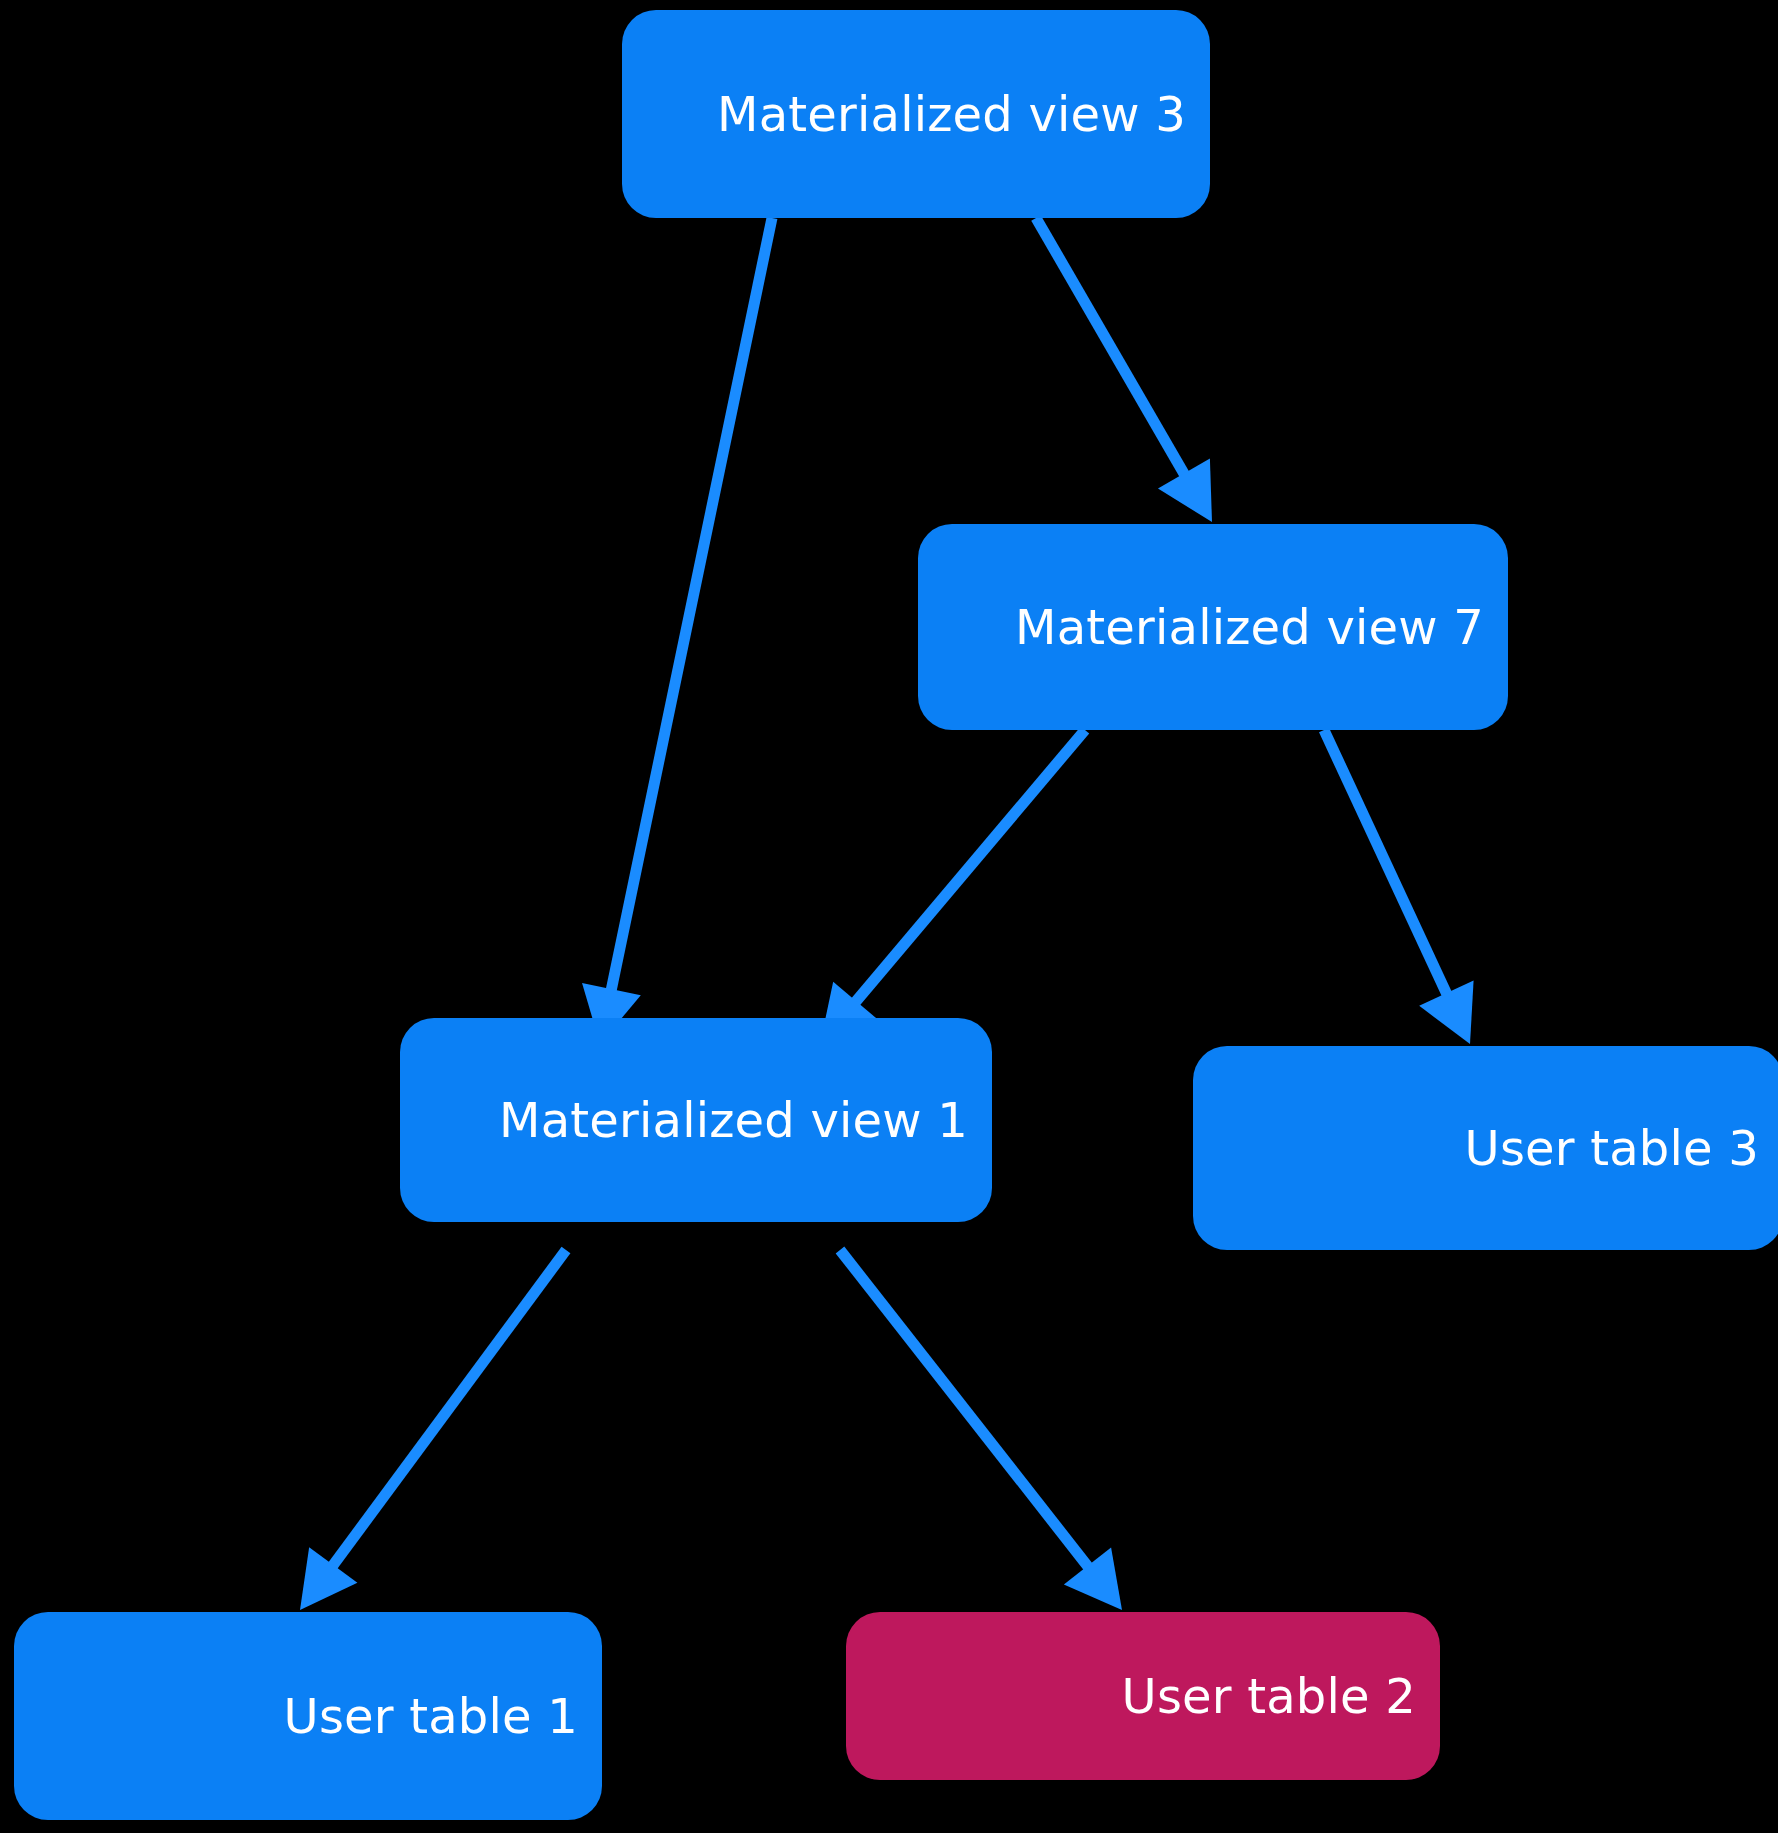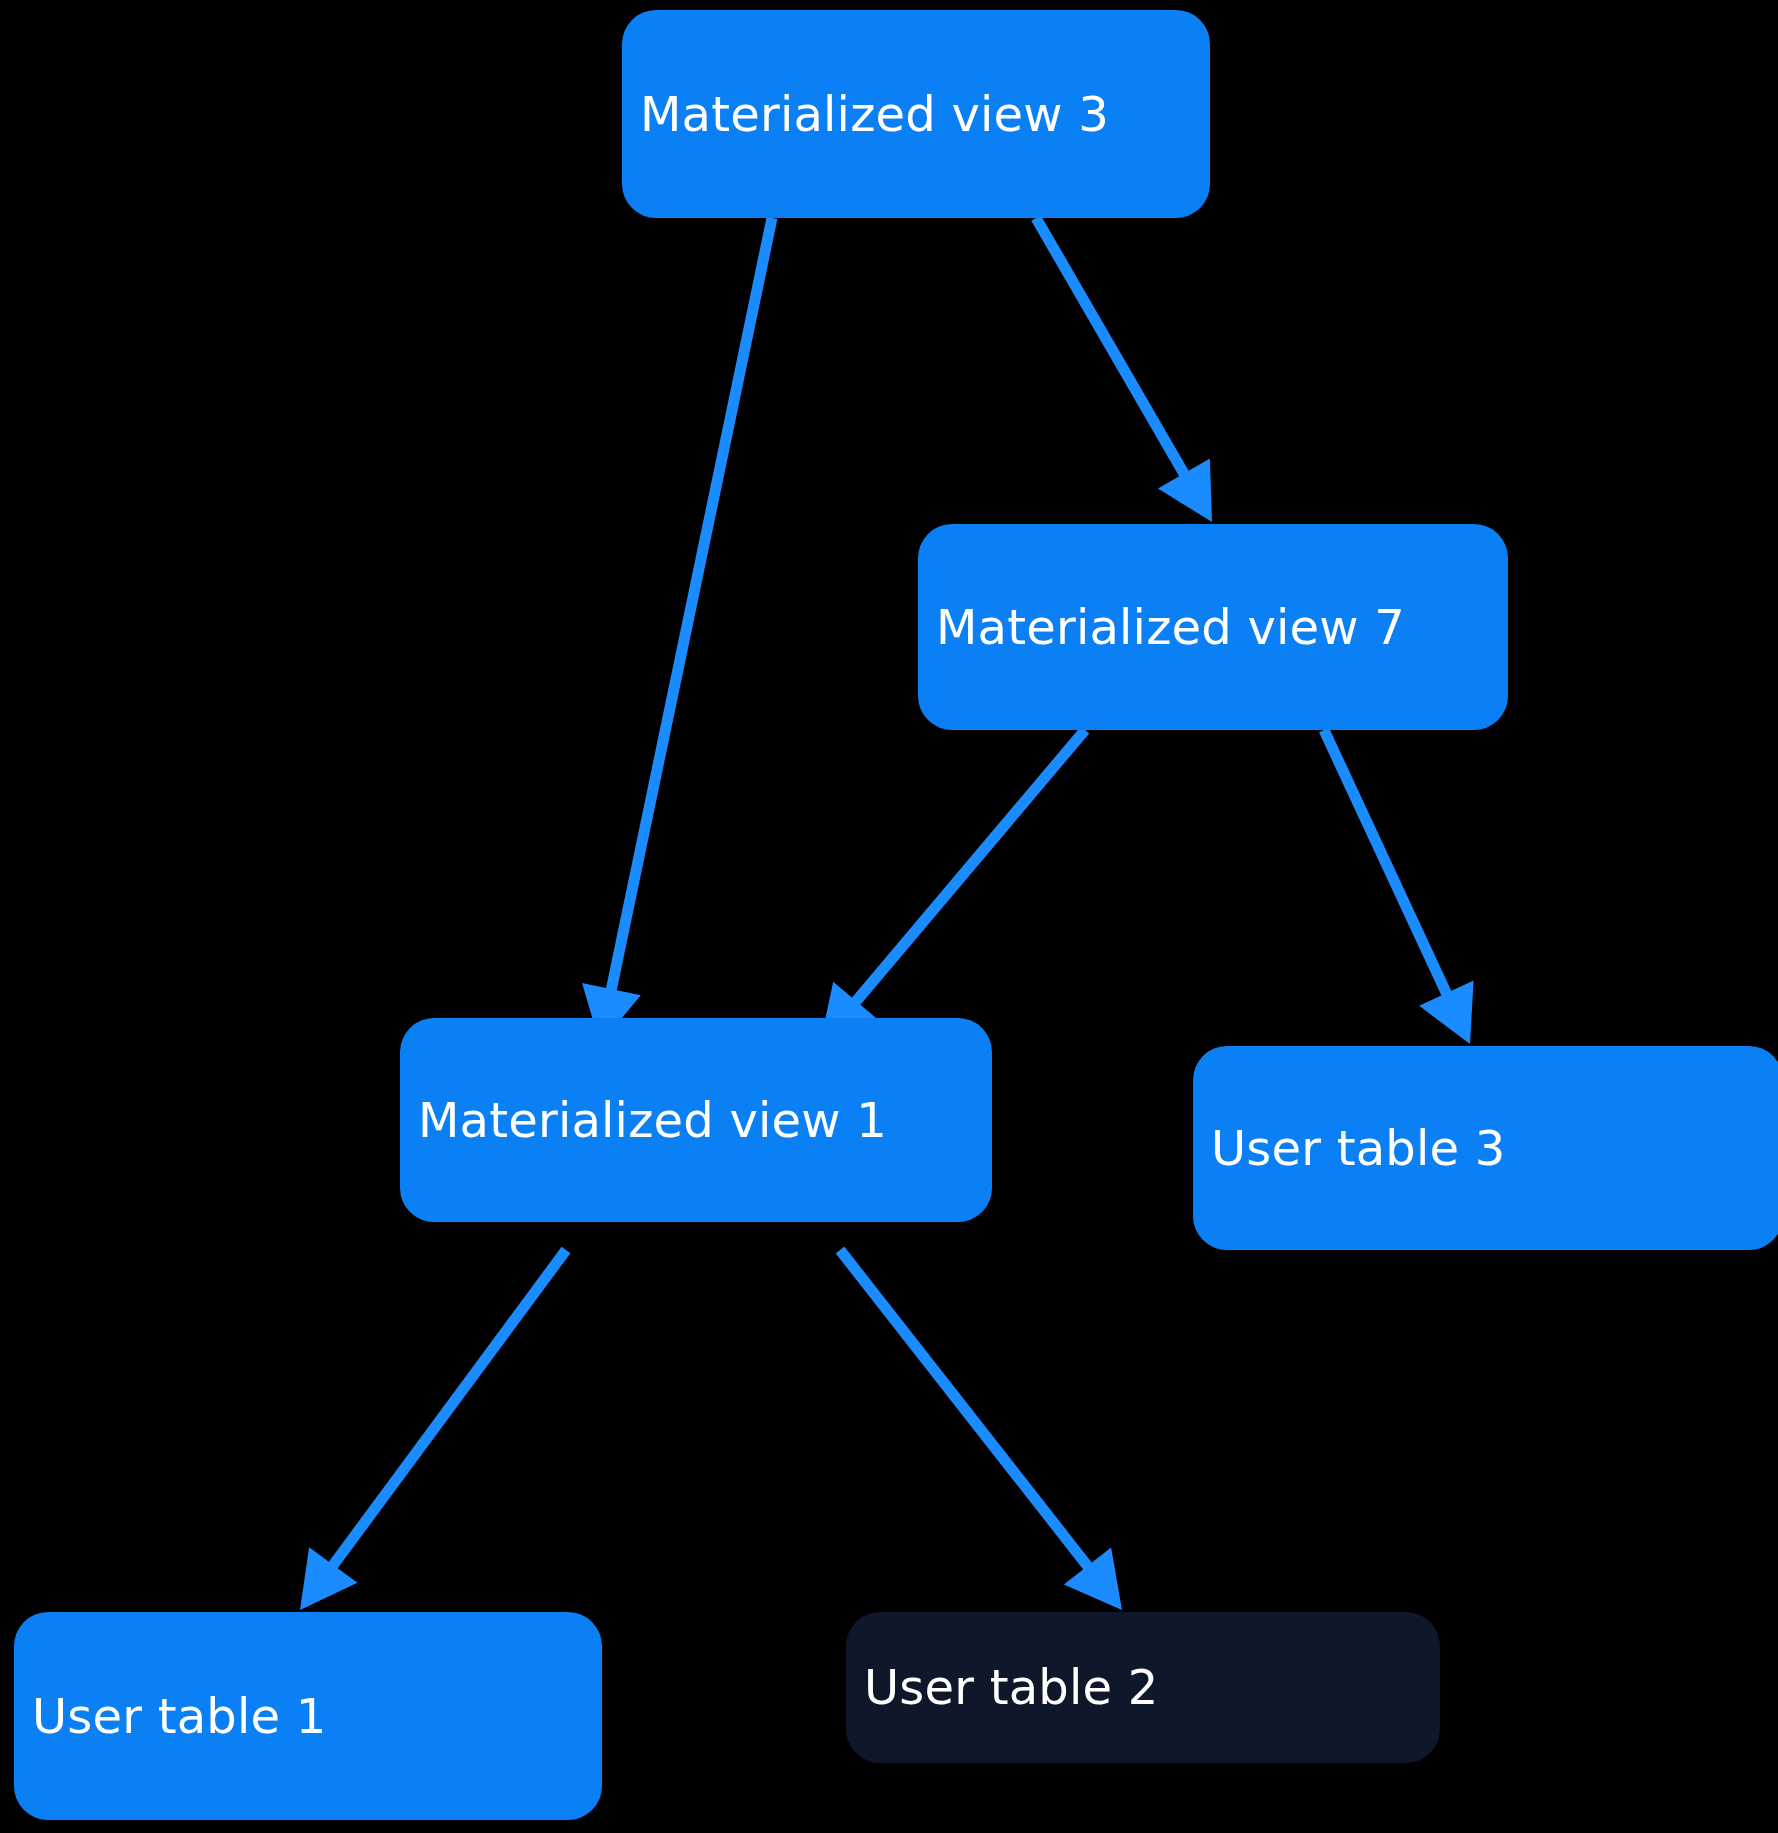--- a/index.html
+++ b/index.html
@@ -26,26 +26,26 @@
     top: 0;
     width: 1778px;
     height: 1833px;
     pointer-events: none;
   }
   .node {
     position: absolute;
     box-sizing: border-box;
     display: flex;
     align-items: center;
-    justify-content: flex-start;
+    justify-content: flex-end;
     border-radius: 34px;
     background: #0b80f5;
     color: #ffffff;
     text-align: center;
-    padding: 0 18px;
+    padding: 0 24px;
     line-height: 1.1;
     letter-spacing: 0.2px;
     -webkit-font-smoothing: antialiased;
   }
   .node-label {
     font-size: 48px;
     font-weight: 400;
     color: #ffffff;
     white-space: nowrap;
   }
@@ -95,17 +95,17 @@
   </div>
 
   <div class="node" style="left: 1174px; top: 1046px; width: 590px; height: 204px; background: rgb(11, 128, 245); color: rgb(255, 255, 255); margin-left: 19px;">
     <span class="node-label">User table 3</span>
   </div>
 
   <div class="node" style="left: 14px; top: 1612px; width: 588px; height: 208px; background: rgb(11, 128, 245); color: rgb(255, 255, 255);">
     <span class="node-label">User table 1</span>
   </div>
 
-  <div class="node" style="left: 846px; top: 1612px; width: 594px; height: 151px; background: #0f172a; color: rgb(255, 255, 255);">
+  <div class="node" style="left: 846px; top: 1612px; width: 594px; height: 168px; background: #be185d; color: rgb(255, 255, 255);">
     <span class="node-label">User table 2</span>
   </div>
 
 </div>
 
 </body></html>

